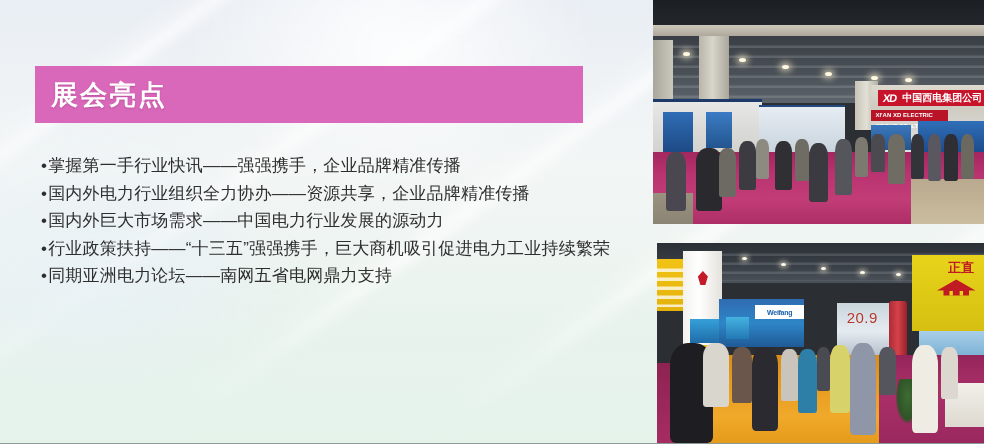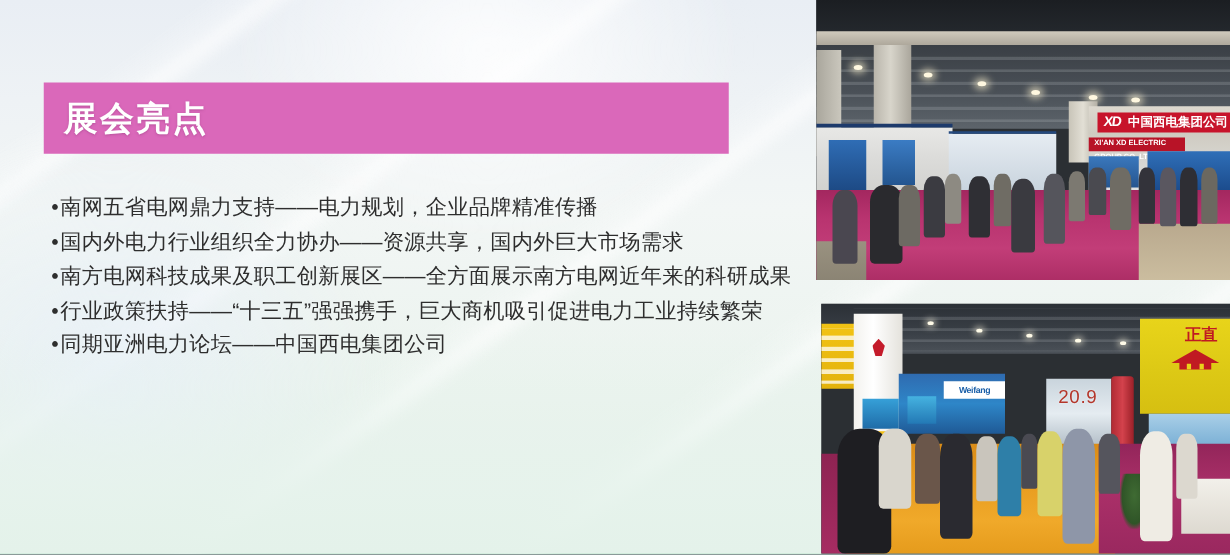--- a/index.html
+++ b/index.html
@@ -8,21 +8,21 @@
     background: #ffffff;
   }
   #slide {
     position: relative;
     width: 984px;
     height: 444px;
     overflow: hidden;
     font-family: "Liberation Sans", "DejaVu Sans", sans-serif;
     border-bottom: 1px solid #8a9a98;
     box-sizing: border-box;
-    background: #86efac;
+    background: #eab308;
   }
 
   
   .bg-base {
     position: absolute;
     inset: 0;
     background:
       linear-gradient(to bottom,
         #e9eef4 0%,
         #eef2f5 18%,
@@ -393,25 +393,25 @@
   <div class="bg-streaks"></div>
   <div class="bg-glow-top"></div>
   <div class="bg-glow-left"></div>
   <div class="bg-tint-bottom"></div>
 
   <div class="banner">
     <div class="banner-title">展会亮点</div>
   </div>
 
   <div class="bullets">
-    <span class="bullet-line"><span class="bullet-dot">•</span><span>南网五省电网鼎力支持——电力规划，企业品牌精准传播</span></span>
-    <span class="bullet-line"><span class="bullet-dot">•</span><span>国内外电力行业组织全力协办——资源共享，国内外巨大市场需求</span></span>
-    <span class="bullet-line"><span class="bullet-dot">•</span><span>南方电网科技成果及职工创新展区——全方面展示南方电网近年来的科研成果</span></span>
+    <span class="bullet-line"><span class="bullet-dot">•</span><span>掌握第一手行业快讯——强强携手，企业品牌精准传播</span></span>
+    <span class="bullet-line"><span class="bullet-dot">•</span><span>国内外电力行业组织全力协办——资源共享，企业品牌精准传播</span></span>
+    <span class="bullet-line"><span class="bullet-dot">•</span><span>国内外巨大市场需求——中国电力行业发展的源动力</span></span>
     <span class="bullet-line"><span class="bullet-dot">•</span><span>行业政策扶持——“十三五”强强携手，巨大商机吸引促进电力工业持续繁荣</span></span>
-    <span class="bullet-line"><span class="bullet-dot">•</span><span>同期亚洲电力论坛——中国西电集团公司</span></span>
+    <span class="bullet-line"><span class="bullet-dot">•</span><span>同期亚洲电力论坛——南网五省电网鼎力支持</span></span>
   </div>
 
   <div class="photo photo-top">
     <div class="p1-ceiling-dark"></div>
     <div class="p1-ceiling-light"></div>
     <div class="p1-ceiling-mid"></div>
     <div class="p1-beams"></div>
     <div class="p1-downlight" style="left:9%;  top:23%;"></div>
     <div class="p1-downlight" style="left:26%; top:26%;"></div>
     <div class="p1-downlight" style="left:39%; top:29%;"></div>

